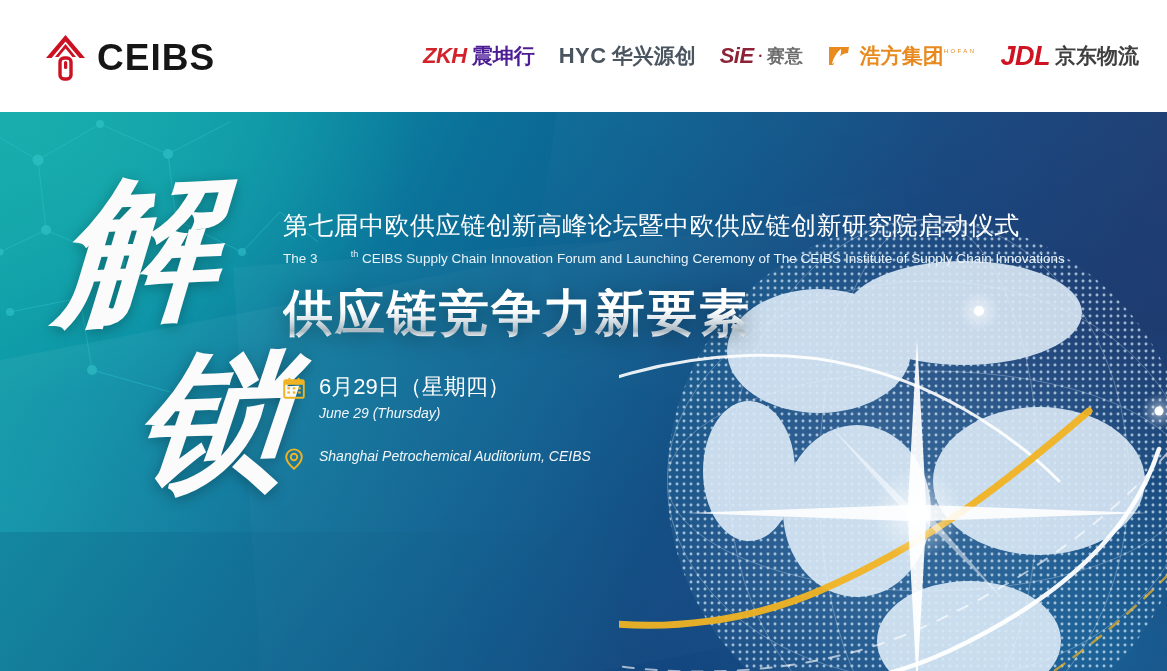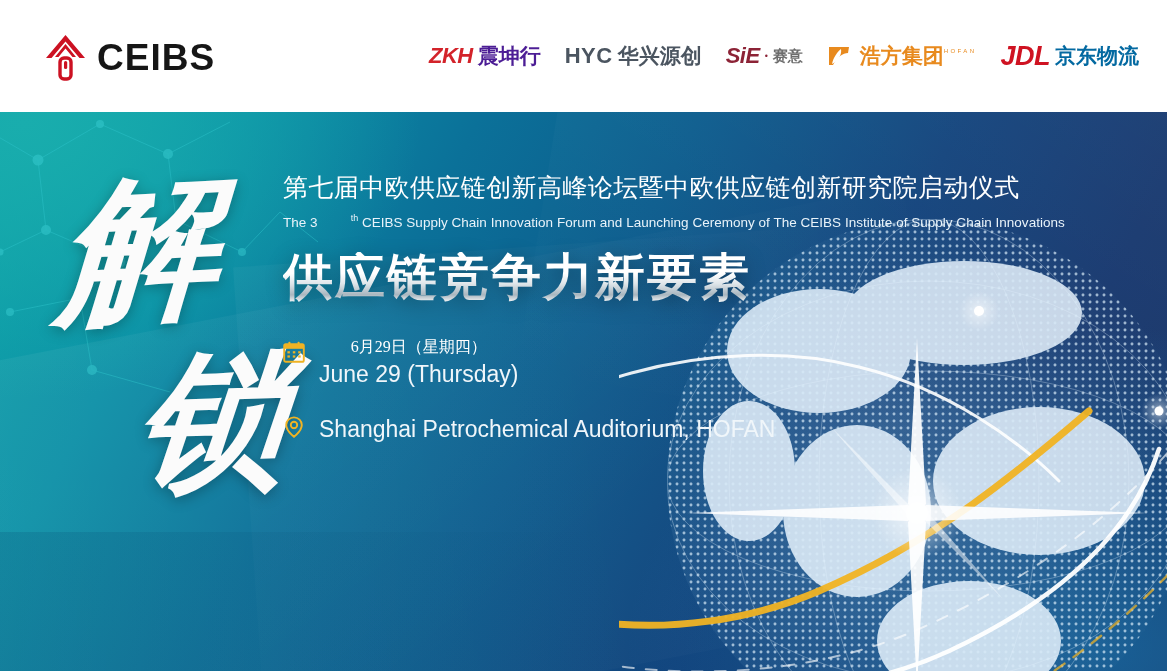--- a/index.html
+++ b/index.html
@@ -106,23 +106,23 @@
     line-height:1;
     text-shadow:0 3px 14px rgba(0,0,0,0.28);
     font-style:italic;
   }
   .cal-1 { left:8px;  top:22px;  font-size:158px; transform:skewX(-6deg) rotate(-3deg); }
   .cal-2 { left:86px; top:196px; font-size:150px; transform:skewX(-7deg) rotate(-2deg); }
 
   .content { position:absolute; left:283px; top:62px; width:730px; }
 
   .head-cn {
-    font-family:Liberation Mono, monospace;
+    font-family:Liberation Sans, sans-serif;
     font-size:25px; font-weight:500; color:#ffffff;
-    letter-spacing:0.4px; line-height:1.25; white-space:nowrap;
+    letter-spacing:0.4px; line-height:1.25; white-space:nowrap;margin-top:36px;
   }
   .head-en {
     font-size:13.5px; color:#e9f3fa; font-weight:normal;
     letter-spacing:0.02px; margin-top:8px; white-space:nowrap;
   }
   .head-en sup { font-size:9px;padding-left:33px; }
 
   .title-cn {
     font-family:"DejaVu Sans","Liberation Sans",sans-serif;
     font-size:50px; font-weight:bold; line-height:1.02;
@@ -136,25 +136,25 @@
     font-size:29px; color:#eef5fa; font-weight:normal;
     letter-spacing:-0.1px; margin-top:6px; white-space:nowrap;
     text-shadow:0 2px 8px rgba(0,0,0,0.30);
   }
 
   .info { margin-top:34px; }
   .info-row { display:flex; align-items:flex-start; gap:14px; margin-bottom:22px; }
   .info-icon { width:22px; height:22px; flex:0 0 22px; margin-top:4px; }
   .info-texts { display:flex; flex-direction:column; }
   .info-cn {
-    font-family:Liberation Serif, serif;
-    font-size:16px; color:#ffffff; line-height:1.28; white-space:nowrap;text-align:center;
+    font-family:Liberation Sans, sans-serif;
+    font-size:22px; color:#ffffff; line-height:1.28; white-space:nowrap;
   }
   .info-en {
-    font-size:23px; color:#f0f6fa; line-height:1.3; margin-top:3px; white-space:nowrap;
+    font-size:14px; color:#f0f6fa; line-height:1.3; margin-top:3px; white-space:nowrap;font-style:italic;
   }
 </style>
 </head>
 <body>
 
 <div class="logo-bar">
 
   <div class="ceibs-logo">
     <div class="ceibs-mark">
       <svg width="44" height="50" viewBox="0 0 44 50">
@@ -175,39 +175,39 @@
     </div>
 
     <div class="sponsor">
       <span class="sp-latin upright" style="color:#4b5560">HYC</span>
       <span class="sp-cn" style="color:#4b5560">华兴源创</span>
     </div>
 
     <div class="sponsor">
       <span class="sp-latin" style="color:#8c2336">SiE</span>
       <span class="sp-dot" style="color:#8c2336">•</span>
-      <span class="sp-cn" style="color:#6d6d6d;font-size:15px">赛意</span>
+      <span class="sp-cn" style="color:#6d6d6d;font-size:18px">赛意</span>
     </div>
 
     <div class="sponsor">
       <span class="hofan-mark">
         <svg width="26" height="24" viewBox="0 0 26 24">
           <path d="M2 3 H22 L21 9 C16 9 10 13 6 21 L2 21 Z" fill="#e88a1e"></path>
           <path d="M14 5 C9 9 6 15 5 20 C11 17 15 11 14 5 Z" fill="#ffffff"></path>
         </svg>
       </span>
       <span class="sp-stack">
         <span class="sp-cn" style="color:#e88a1e">浩方集团</span>
         <span class="sp-sub" style="color:#e88a1e">HOFAN</span>
       </span>
     </div>
 
     <div class="sponsor">
       <span class="sp-latin" style="color:#cf1322;font-size:27px">JDL</span>
-      <span class="sp-cn" style="color:#0369a1">京东物流</span>
+      <span class="sp-cn" style="color:#404040">京东物流</span>
     </div>
 
   </div>
 </div>
 
 <div class="banner">
 
   <div class="facet facet-a"></div>
   <div class="facet facet-b"></div>
   <div class="facet facet-c"></div>
@@ -370,19 +370,19 @@
 
       <div class="info-row">
         <span class="info-icon">
           <svg width="22" height="22" viewBox="0 0 22 22">
             <path d="M11 1.4 C6.6 1.4 3.2 4.8 3.2 9.1 C3.2 14.3 11 20.8 11 20.8
                      C11 20.8 18.8 14.3 18.8 9.1 C18.8 4.8 15.4 1.4 11 1.4 Z" fill="none" stroke="#f0b323" stroke-width="1.9"></path>
             <circle cx="11" cy="9" r="3.2" fill="none" stroke="#f0b323" stroke-width="1.9"></circle>
           </svg>
         </span>
         <span class="info-texts">
-          <span class="info-en">Shanghai Petrochemical Auditorium, HOFAN</span>
+          <span class="info-en">Shanghai Petrochemical Auditorium, CEIBS</span>
         </span>
       </div>
 
     </div>
   </div>
 </div>
 
 </body></html>

